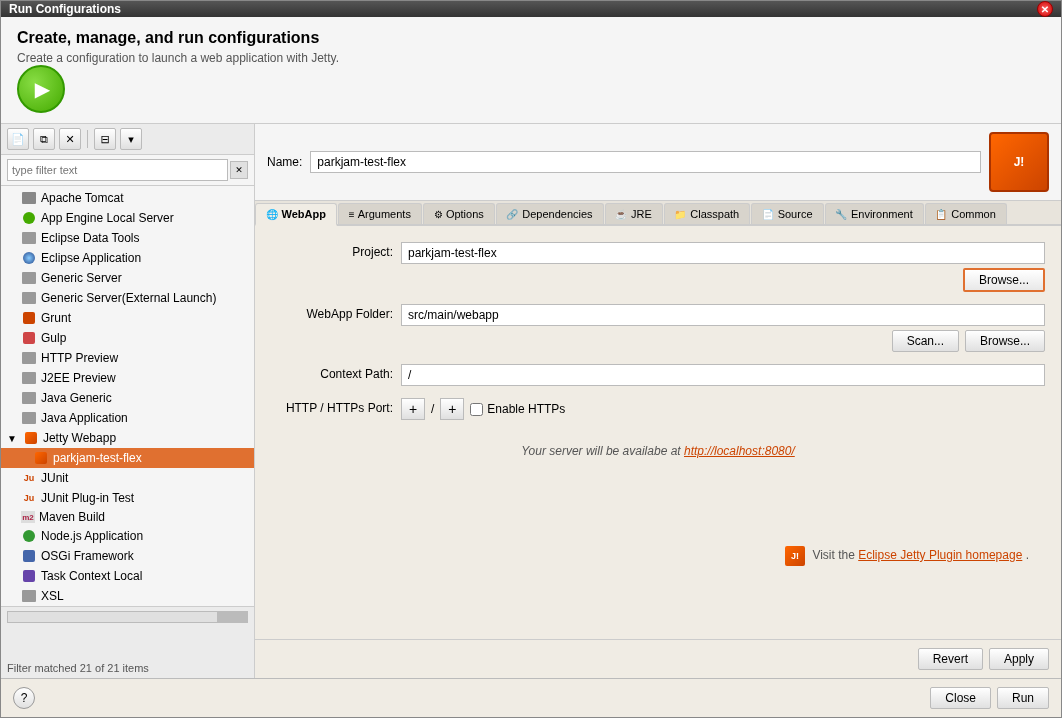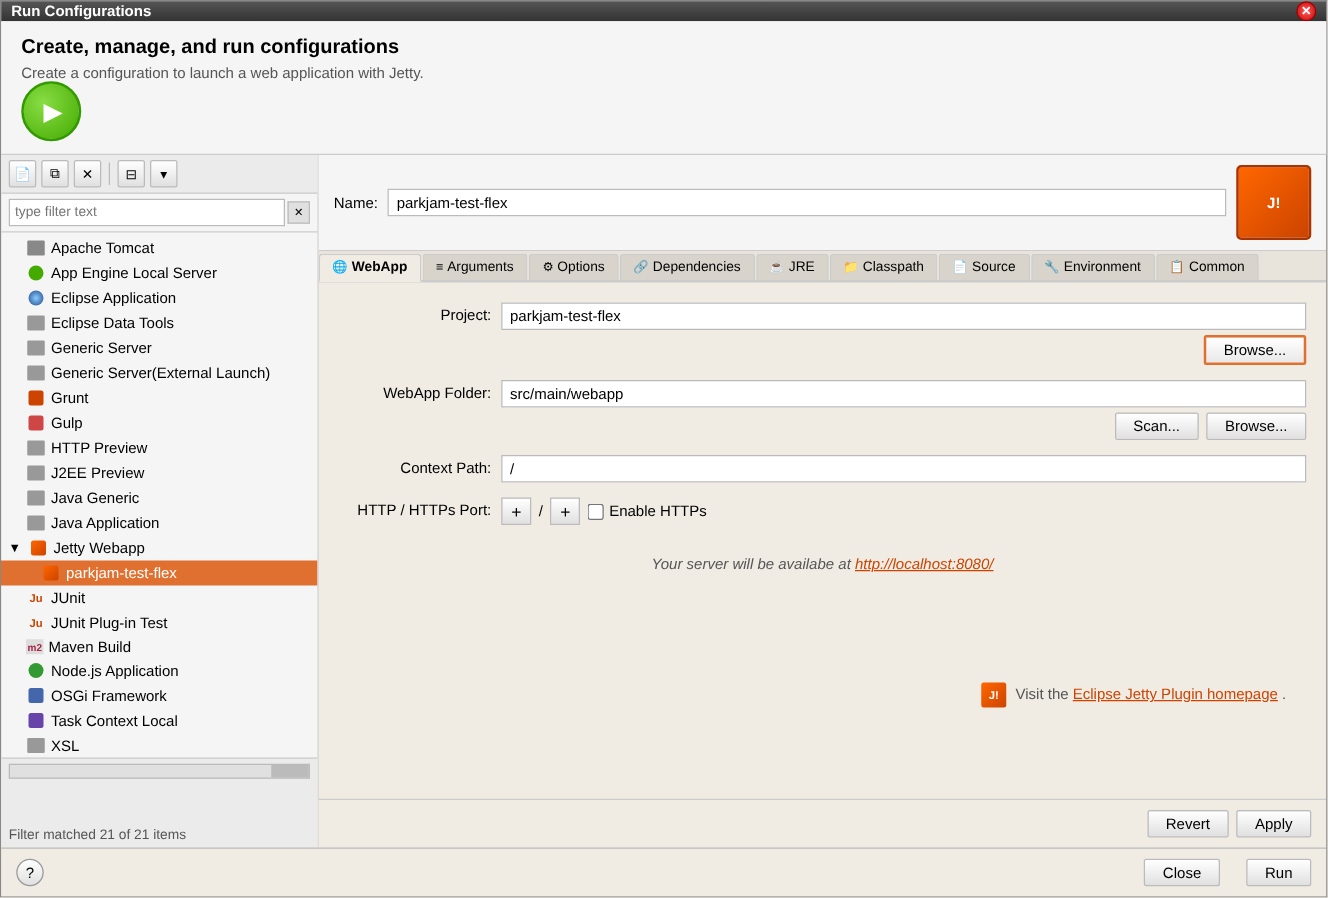--- a/index.html
+++ b/index.html
@@ -522,29 +522,29 @@
           <span>Apache Tomcat</span>
         </div>
         <div class="tree-item">
           <span class="icon">
               <span class="icon-green-circle" style="width:12px;height:12px;background:#44aa00;border-radius:50%;display:block;"></span>
             </span>
           <span>App Engine Local Server</span>
         </div>
         <div class="tree-item">
           <span class="icon">
+              <span class="icon-gray-rect"></span>
+            </span>
+          <span>Eclipse Data Tools</span>
+        </div>
+        <div class="tree-item">
+          <span class="icon">
               <span style="width:12px;height:12px;background:radial-gradient(circle,#88ccff,#224488);border-radius:50%;display:block;"></span>
             </span>
           <span>Eclipse Application</span>
-        </div>
-        <div class="tree-item">
-          <span class="icon">
-              <span class="icon-gray-rect"></span>
-            </span>
-          <span>Eclipse Data Tools</span>
         </div>
         <div class="tree-item">
           <span class="icon">
               <span class="icon-gray-rect"></span>
             </span>
           <span>Generic Server</span>
         </div>
         <div class="tree-item">
           <span class="icon">
               <span class="icon-gray-rect"></span>
@@ -757,18 +757,18 @@
 
       <div class="action-bar">
         <button class="btn">Revert</button>
         <button class="btn">Apply</button>
       </div>
     </div>
   </div>
 
   <div class="bottom-bar">
     <button class="help-btn">?</button>
-    <div style="display:flex;gap:21px;">
+    <div style="display:flex;gap:6px;">
       <button class="btn">Close</button>
       <button class="btn">Run</button>
     </div>
   </div>
 </div>
 
 </body></html>

